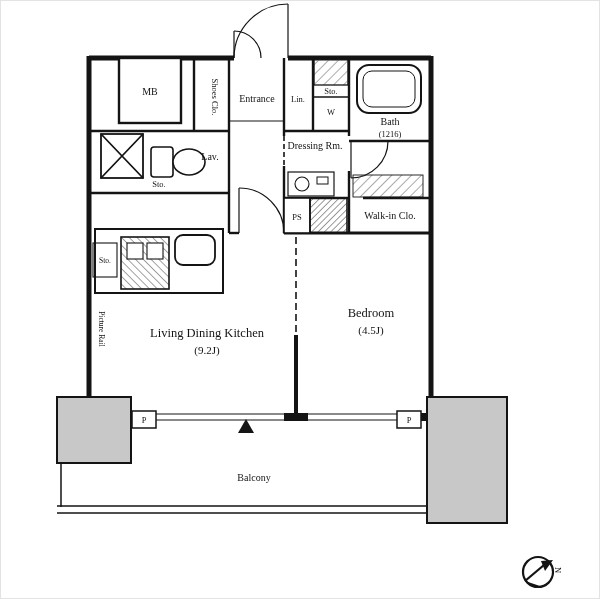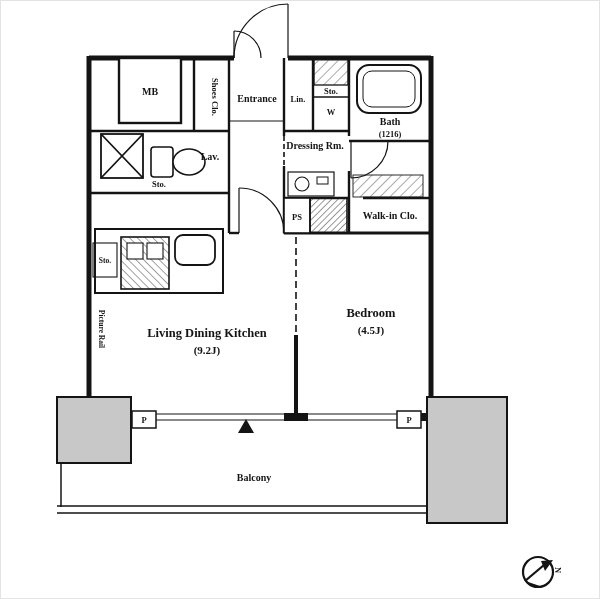--- a/index.html
+++ b/index.html
@@ -3,21 +3,20 @@
 <meta charset="utf-8">
 <style>
   html,body{margin:0;padding:0;background:#fff;}
   #stage{
     position:relative;
     width:600px;height:599px;
     background:#fff;
     border:1px solid #e3e3e3;
     box-sizing:border-box;
     font-family:"Liberation Serif", serif;
-    font-weight:bold;
   }
   svg text{
     fill:#141414;
     font-family:"Liberation Serif", serif;
   }
   .lbl-room{font-size:12.5px;}
   .lbl-size{font-size:11px;}
   .lbl-med{font-size:10px;}
   .lbl-small{font-size:8.5px;}
   .lbl-tiny{font-size:7.5px;}

